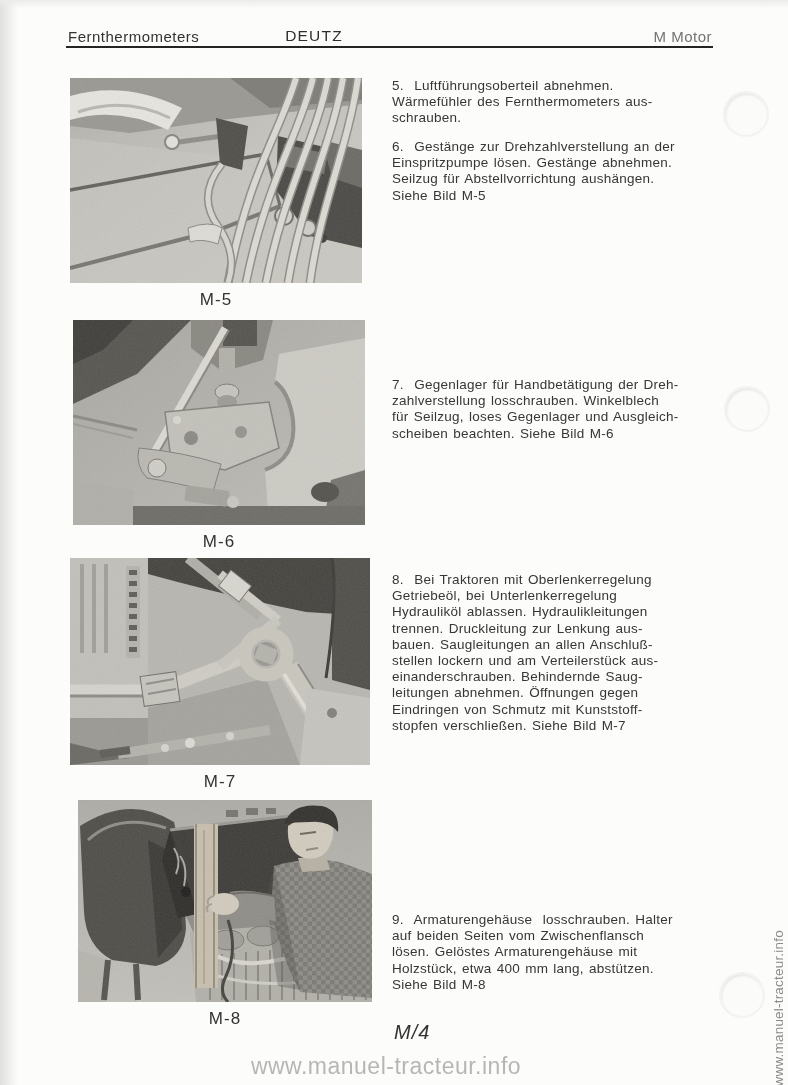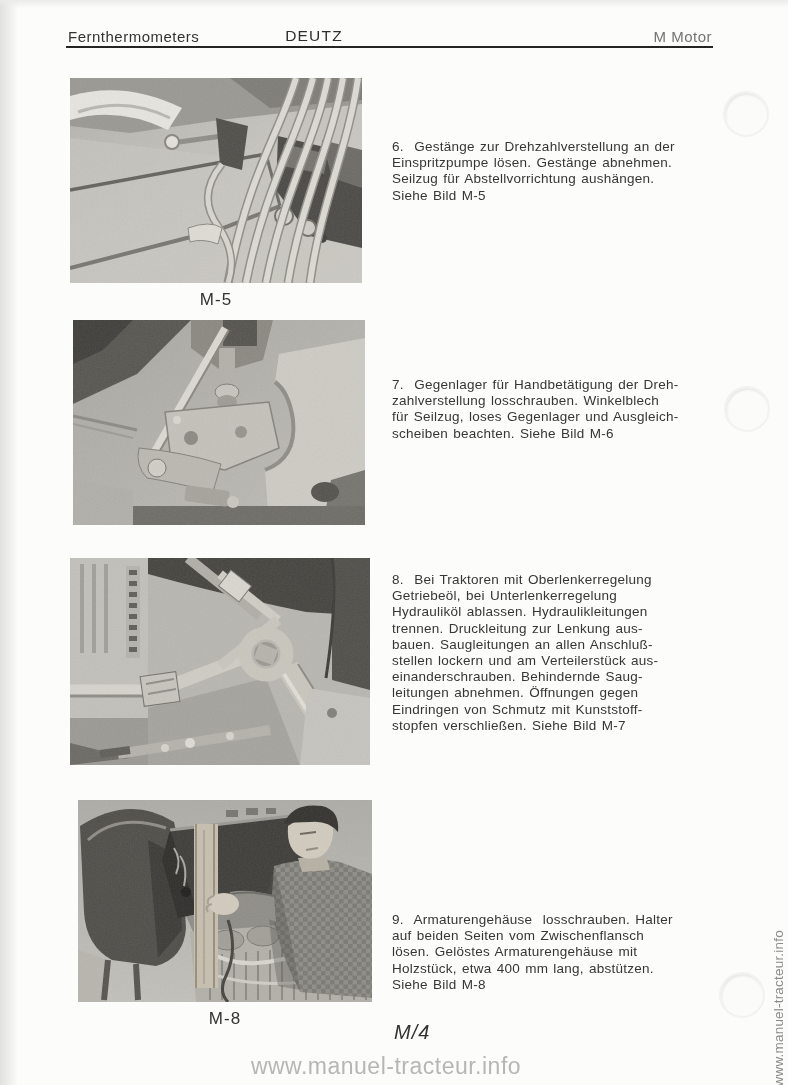--- a/index.html
+++ b/index.html
@@ -162,20 +162,21 @@
       <circle cx="168" cy="112" r="6" fill="#95938c"></circle>
       <circle cx="104" cy="100" r="4" fill="#d8d6cf"></circle>
       <path d="M66 128 Q110 132 148 144 L140 172 Q100 162 74 158 Q62 146 66 128 Z" fill="#bab8b1" stroke="#82807a"></path>
       <circle cx="84" cy="148" r="9" fill="#d0cec7" stroke="#7b7973"></circle>
       <path d="M0 160 L60 170 V205 H0 Z" fill="#b1afa9"></path>
       <path d="M60 186 H292 V205 H60 Z" fill="#6e6c66"></path>
       <rect x="112" y="168" width="44" height="16" rx="3" fill="#a5a39c" transform="rotate(8 134 176)"></rect>
       <circle cx="160" cy="182" r="6" fill="#c9c7c0"></circle>
       <rect width="292" height="205" filter="url(#n2)" opacity="0.13"></rect>
     </svg>
+    <figcaption class="cap">M-6</figcaption>
   </figure>
 
   <figure class="fig fig-m7">
     <svg width="300" height="207" viewBox="0 0 300 207">
       <defs>
         <filter id="n3" x="0" y="0" width="100%" height="100%">
           <feTurbulence type="fractalNoise" baseFrequency="0.8" numOctaves="2" seed="21" stitchTiles="stitch"></feTurbulence>
           <feColorMatrix type="saturate" values="0"></feColorMatrix>
         </filter>
       </defs>
@@ -211,20 +212,21 @@
       <circle cx="262" cy="155" r="5" fill="#82807a"></circle>
       <path d="M0 160 H78 V207 H0 Z" fill="#9b9993"></path>
       <path d="M0 185 L60 200 L0 207 Z" fill="#6b6964"></path>
       <path d="M48 196 L200 172" stroke="#b4b2ab" stroke-width="10" fill="none"></path>
       <path d="M30 196 L60 192" stroke="#5f5d58" stroke-width="8" fill="none"></path>
       <circle cx="120" cy="185" r="5" fill="#dddbd4"></circle>
       <circle cx="95" cy="190" r="4" fill="#d5d3cc"></circle>
       <circle cx="160" cy="178" r="4" fill="#d5d3cc"></circle>
       <rect width="300" height="207" filter="url(#n3)" opacity="0.13"></rect>
     </svg>
+    <figcaption class="cap">M-7</figcaption>
   </figure>
 
   <figure class="fig fig-m8">
     <svg width="294" height="202" viewBox="0 0 294 202">
       <defs>
         <linearGradient id="g4" x1="0" y1="0" x2="0" y2="1">
           <stop offset="0" stop-color="#aeaca6"></stop>
             <stop offset="1" stop-color="#c2c0ba"></stop>
         </linearGradient>
         <pattern id="chk" width="9" height="9" patternUnits="userSpaceOnUse">
@@ -292,20 +294,23 @@
       <path d="M228 50 L240 48" stroke="#8f8a7f" stroke-width="2" fill="none"></path>
       <path d="M196 96 Q170 88 152 92 L150 112 Q175 112 198 122 Z" fill="#8f8d87"></path>
       <path d="M196 96 Q172 90 152 94" stroke="#6b6963" stroke-width="2" fill="none"></path>
       <ellipse cx="146" cy="104" rx="15" ry="11" fill="#d2cbbe"></ellipse>
       <path d="M136 96 Q128 98 130 104 M134 104 Q126 106 130 112" stroke="#a59e90" stroke-width="2" fill="none"></path>
       <rect width="294" height="202" filter="url(#n4)" opacity="0.13"></rect>
     </svg>
     <figcaption class="cap">M-8</figcaption>
   </figure>
 
+  <div class="ins ins-5">5.  Luftführungsoberteil abnehmen.
+Wärmefühler des Fernthermometers aus-
+schrauben.</div>
   <div class="ins ins-6">6.  Gestänge zur Drehzahlverstellung an der
 Einspritzpumpe lösen. Gestänge abnehmen.
 Seilzug für Abstellvorrichtung aushängen.
 Siehe Bild M-5</div>
   <div class="ins ins-7">7.  Gegenlager für Handbetätigung der Dreh-
 zahlverstellung losschrauben. Winkelblech
 für Seilzug, loses Gegenlager und Ausgleich-
 scheiben beachten. Siehe Bild M-6</div>
   <div class="ins ins-8">8.  Bei Traktoren mit Oberlenkerregelung
 Getriebeöl, bei Unterlenkerregelung

